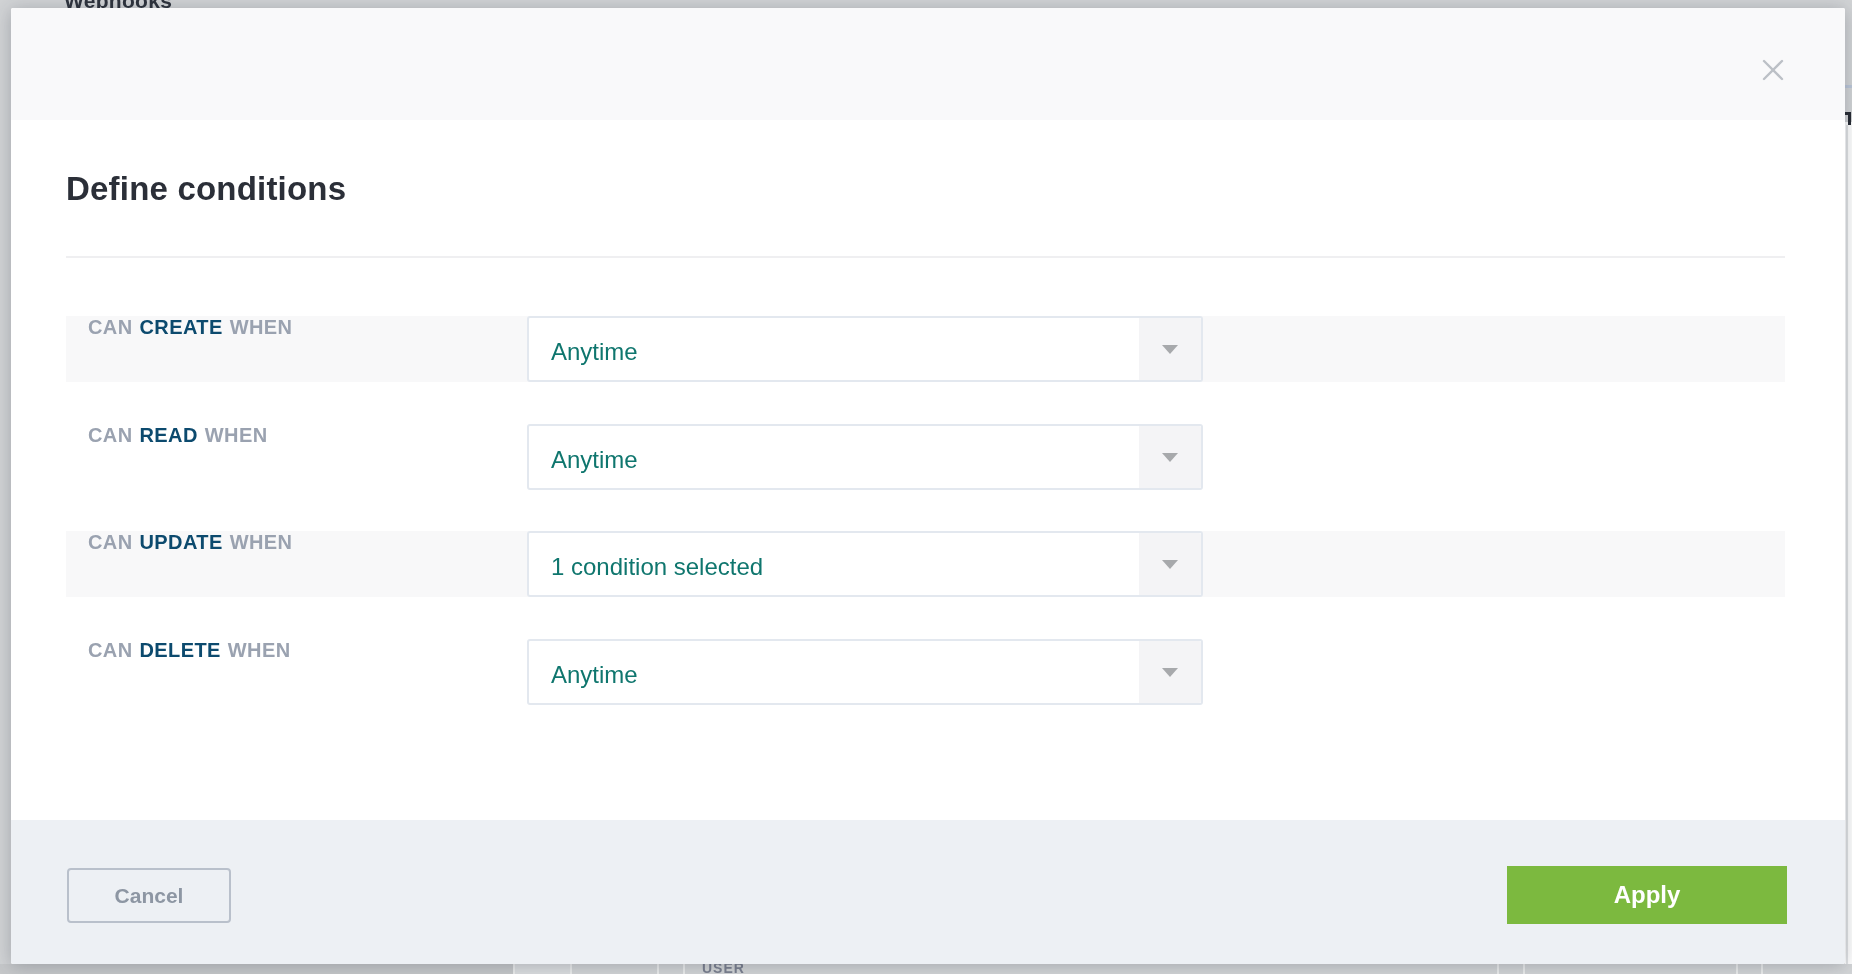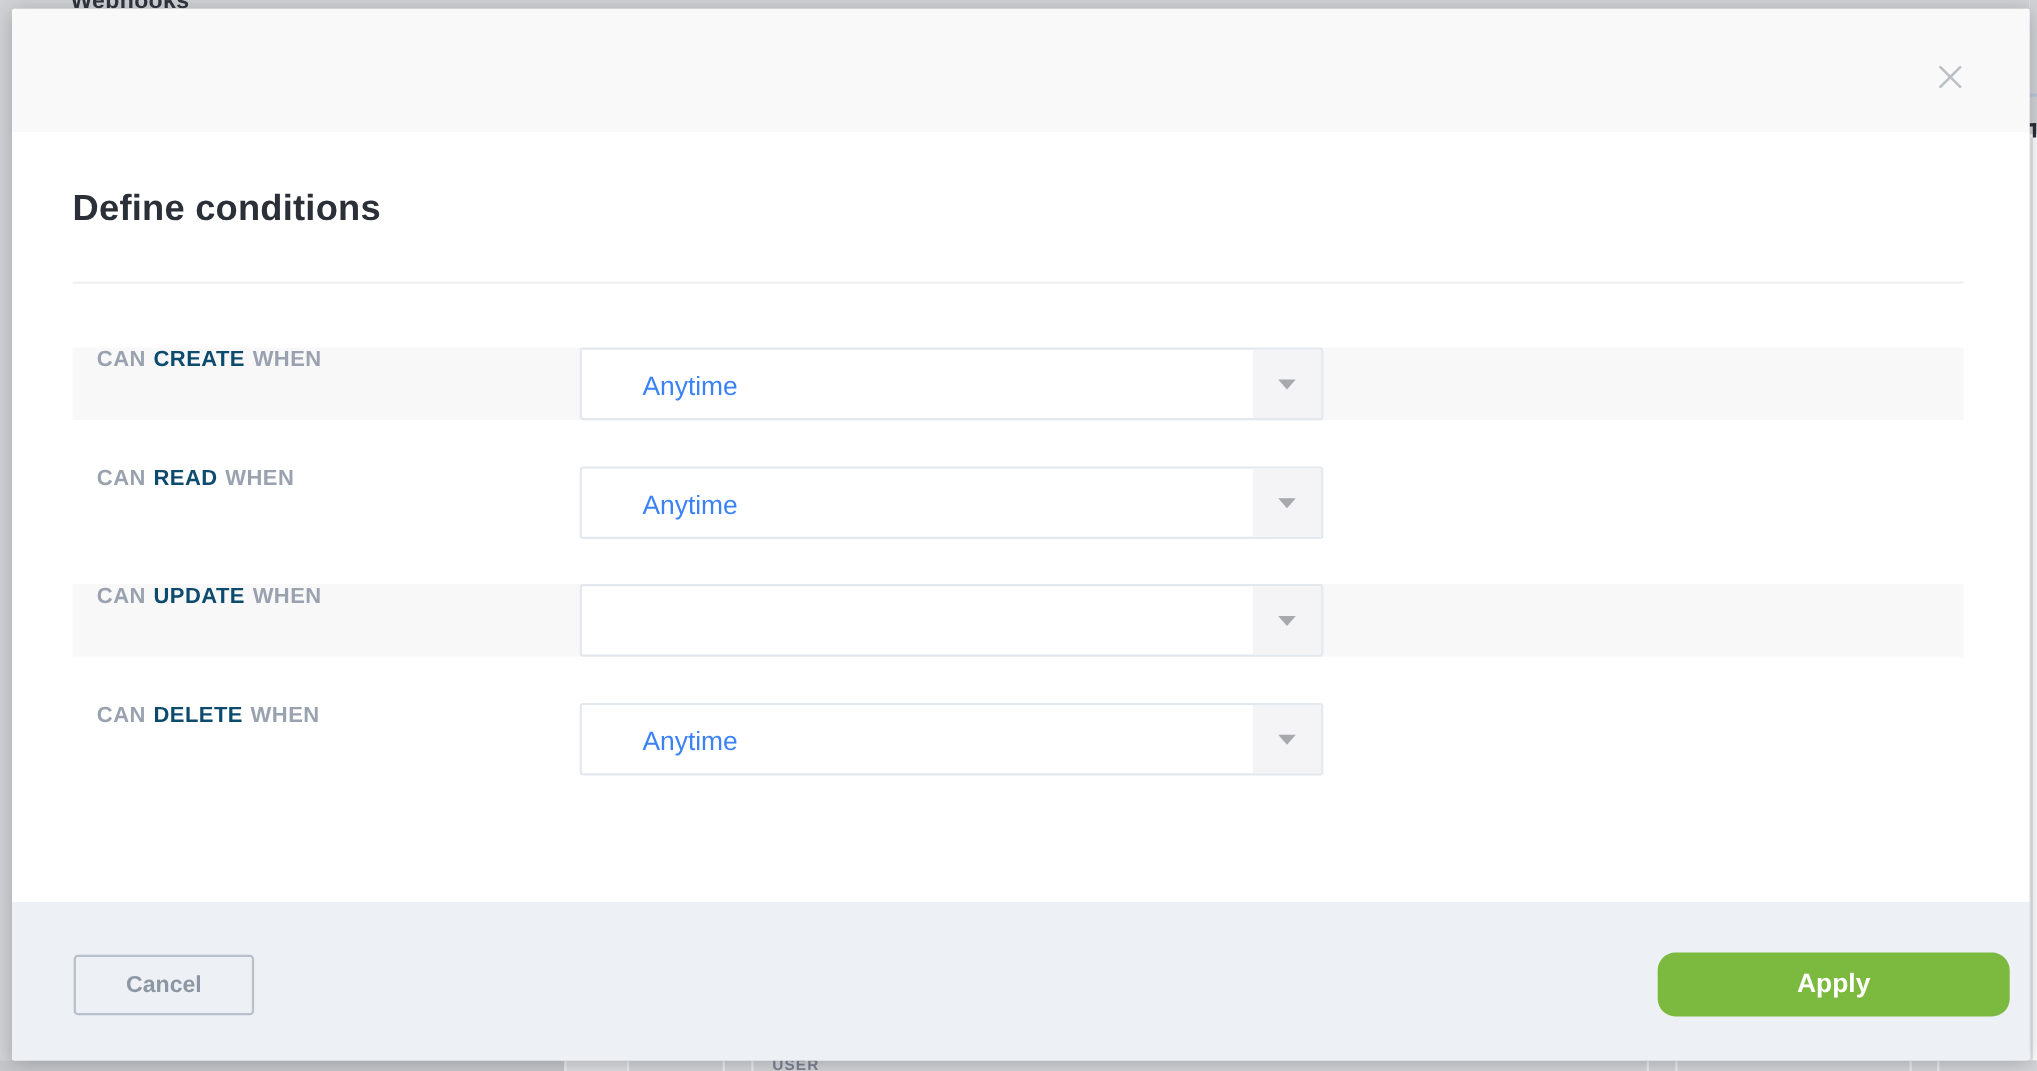--- a/index.html
+++ b/index.html
@@ -43,32 +43,32 @@
   .perm-row.shaded { background:#f8f8f9; }
   .row-1 { top:196px; } .row-2 { top:304px; } .row-3 { top:411px; } .row-4 { top:519px; }
 
   .perm-label { position:absolute; left:22px; top:0; height:66px; display:flex; align-items:flex-start; gap:7px;
                 font-size:20px; letter-spacing:0.4px; color:#9aa2b0; font-weight:600; }
   .perm-label .verb { color:#0c4a6e; font-weight:700; }
 
   .dropdown { position:absolute; left:461px; top:0; width:676px; height:66px; background:#ffffff;
               border:2px solid #e3e8ef; border-radius:3px; cursor:pointer; }
   .dropdown .value { position:absolute; left:22px; top:0; height:68px; display:flex; align-items:center;
-                     font-size:24px; color:#3b82f6;margin-left:33px; }
+                     font-size:24px; color:#0f766e; }
   .dropdown .caret-zone { position:absolute; right:0; top:0; width:62px; height:62px; background:#f4f4f6;
                           border-radius:0 2px 2px 0; display:flex; align-items:center; justify-content:center; }
   .caret { width:0; height:0; border-left:8px solid transparent; border-right:8px solid transparent;
            border-top:9px solid #a7a9ac; }
 
   .modal-footer { position:absolute; left:0; top:812px; width:1834px; height:144px; background:#edf0f4; }
   .cancel-btn { position:absolute; left:56px; top:48px; width:164px; height:55px; background:transparent;
                 border:2px solid #b9c0cb; border-radius:4px; font-family:"Liberation Sans",sans-serif;
                 font-size:21px; font-weight:600; color:#8d96a3; cursor:pointer; }
-  .apply-btn { position:absolute; left:1496px; top:46px; width:320px; height:58px; background:#7cb93f;
-               border:none; border-radius:16px; font-family:"Liberation Sans",sans-serif;
+  .apply-btn { position:absolute; left:1496px; top:46px; width:280px; height:58px; background:#7cb93f;
+               border:none; border-radius:0; font-family:"Liberation Sans",sans-serif;
                font-size:24px; font-weight:700; color:#ffffff; cursor:pointer; }
 </style>
 </head>
 <body>
 
 <div class="stage">
 
   <div class="bg-top-strip">
     <div class="frag">Webhooks</div>
   </div>
@@ -137,20 +137,21 @@
         </div>
       </div>
 
       <div class="perm-row shaded row-3">
         <div class="perm-label">
           <span>CAN</span>
           <span class="verb">UPDATE</span>
           <span>WHEN</span>
         </div>
         <div class="dropdown">
+          <span class="value">1 condition selected</span>
           <span class="caret-zone">
             <span class="caret"></span>
           </span>
         </div>
       </div>
 
       <div class="perm-row row-4">
         <div class="perm-label">
           <span>CAN</span>
           <span class="verb">DELETE</span>

